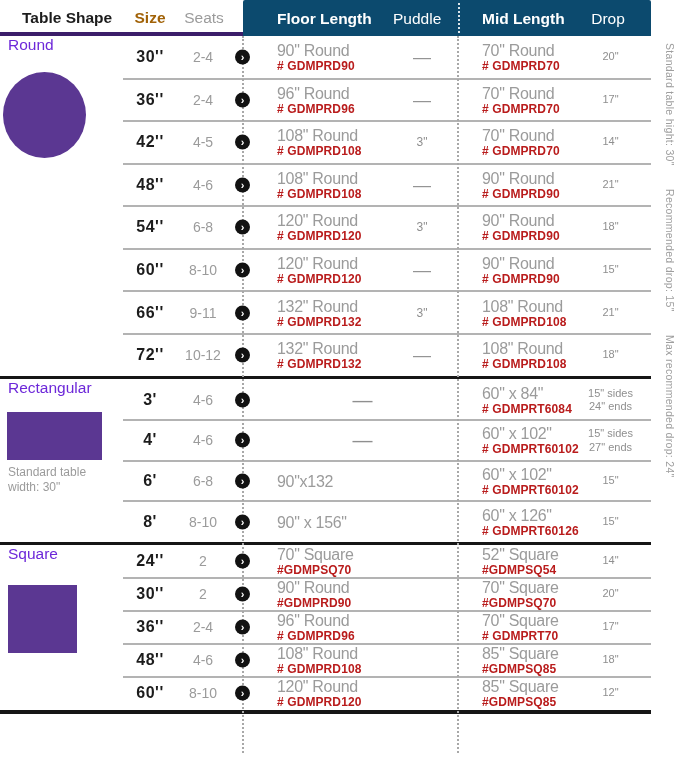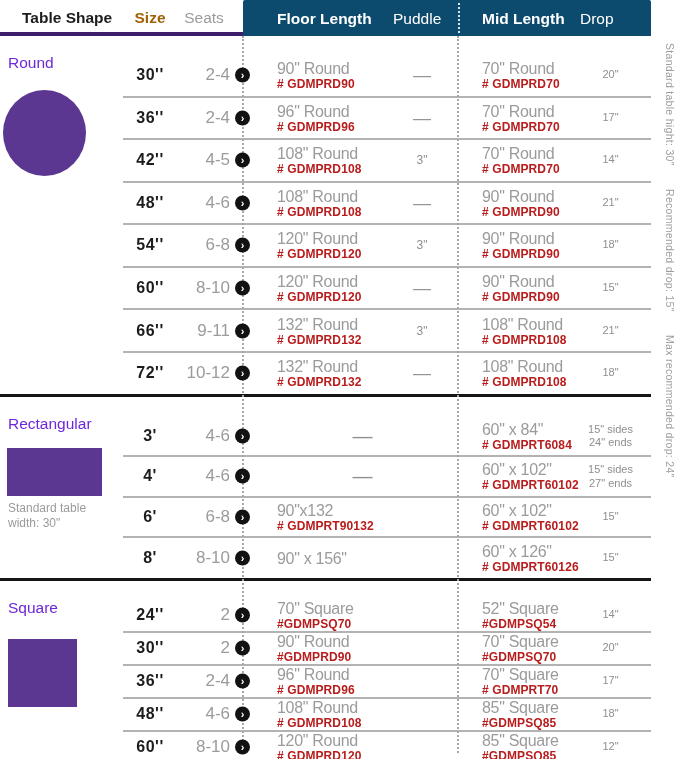--- a/index.html
+++ b/index.html
@@ -16,44 +16,44 @@
   .head-left .underline{position:absolute;left:0;top:32px;width:243px;height:4px;background:#3c1e6a;}
   .h-shape,.h-size,.h-seats{position:absolute;top:9px;font-size:15.5px;}
   .h-shape{left:22px;font-weight:bold;color:#1c1c1c;}
   .h-size{left:125px;width:50px;text-align:center;font-weight:bold;color:#a16207;}
   .h-seats{left:176px;width:56px;text-align:center;color:#9b9b9b;}
   .head-bar{position:absolute;left:243px;top:0;width:408px;height:36px;background:#0c4a6e;border-radius:2px 2px 0 0;}
   .head-bar span{position:absolute;top:10px;color:#ffffff;font-size:15.5px;}
   .hb-floor{left:34px;font-weight:bold;}
   .hb-puddle{left:150px;width:46px;text-align:center;}
   .hb-mid{left:239px;font-weight:bold;}
-  .hb-drop{left:337px;width:56px;}
+  .hb-drop{left:337px;width:56px;text-align:center;}
   .hb-dotted{position:absolute;left:215px;top:3px;height:30px;width:0;border-left:2px dotted rgba(255,255,255,.85);}
 
   
   .section{position:relative;width:651px;}
   .sec-label{position:absolute;left:8px;top:0;font-size:15.5px;color:#6d28d9;z-index:2;}
   .shape{position:absolute;background:#5b3792;z-index:1;}
   .shape.circle{left:3px;top:36px;width:83px;height:86px;border-radius:50%;}
   .shape.rect{left:7px;top:33px;width:95px;height:48px;}
   .shape.square{left:8px;top:40px;width:69px;height:68px;}
   .sec-note{position:absolute;left:8px;top:86px;width:95px;font-size:12px;line-height:14.5px;color:#9b9b9b;z-index:2;}
-  .rows{position:relative;width:651px;margin-top:18px;}
+  .rows{position:relative;width:651px;}
   .row{position:relative;width:651px;}
   .sec-round .row{height:42.56px;}
   .sec-rect .row{height:40.63px;}
   .sec-square .row{height:33px;}
   .sep{position:absolute;left:123px;right:0;top:-1px;height:2px;background:#b3b3b3;}
   .divider{width:651px;height:3px;background:#161616;}
   .bottom-bar{width:651px;height:4px;background:#161616;}
 
   .c-size{position:absolute;left:120px;width:60px;top:50%;transform:translateY(-50%);
           text-align:center;font-size:16px;font-weight:bold;color:#1c1c1c;letter-spacing:0.5px;}
   .c-seats{position:absolute;left:176px;width:54px;top:50%;transform:translateY(-50%);
-           text-align:right;font-size:17px;color:#9b9b9b;}
+           text-align:center;font-size:14px;color:#9b9b9b;}
   .arrow{position:absolute;left:235px;top:50%;transform:translateY(-50%);
          width:15px;height:15px;border-radius:50%;background:#121212;color:#ffffff;
          font-size:11px;font-weight:bold;line-height:14px;text-align:center;z-index:5;}
   .c-floor,.c-mid{position:absolute;top:50%;transform:translateY(-50%);}
   .c-floor{left:277px;width:150px;}
   .c-mid{left:482px;width:110px;}
   .main{font-size:16px;color:#9b9b9b;line-height:17px;letter-spacing:-0.3px;}
   .part{font-size:12px;color:#b91c1c;font-weight:bold;line-height:14px;letter-spacing:0.1px;}
   .c-dash{position:absolute;left:270px;width:185px;top:50%;transform:translateY(-50%);
           text-align:center;font-size:20px;color:#8f8f8f;}
@@ -280,21 +280,20 @@
             <div class="">27" ends</div>
           </div>
         </div>
         <div class="row">
           <div class="sep"></div>
           <span class="c-size">6'</span>
           <span class="c-seats">6-8</span>
           <span class="arrow">›</span>
           <div class="c-floor">
             <div class="main">90"x132</div>
-            <div class="part"># GDMPRT90132</div>
           </div>
           <div class="c-mid">
             <div class="main">60" x 102"</div>
             <div class="part"># GDMPRT60102</div>
           </div>
           <div class="c-drop">
             <div class="">15"</div>
           </div>
         </div>
         <div class="row">

